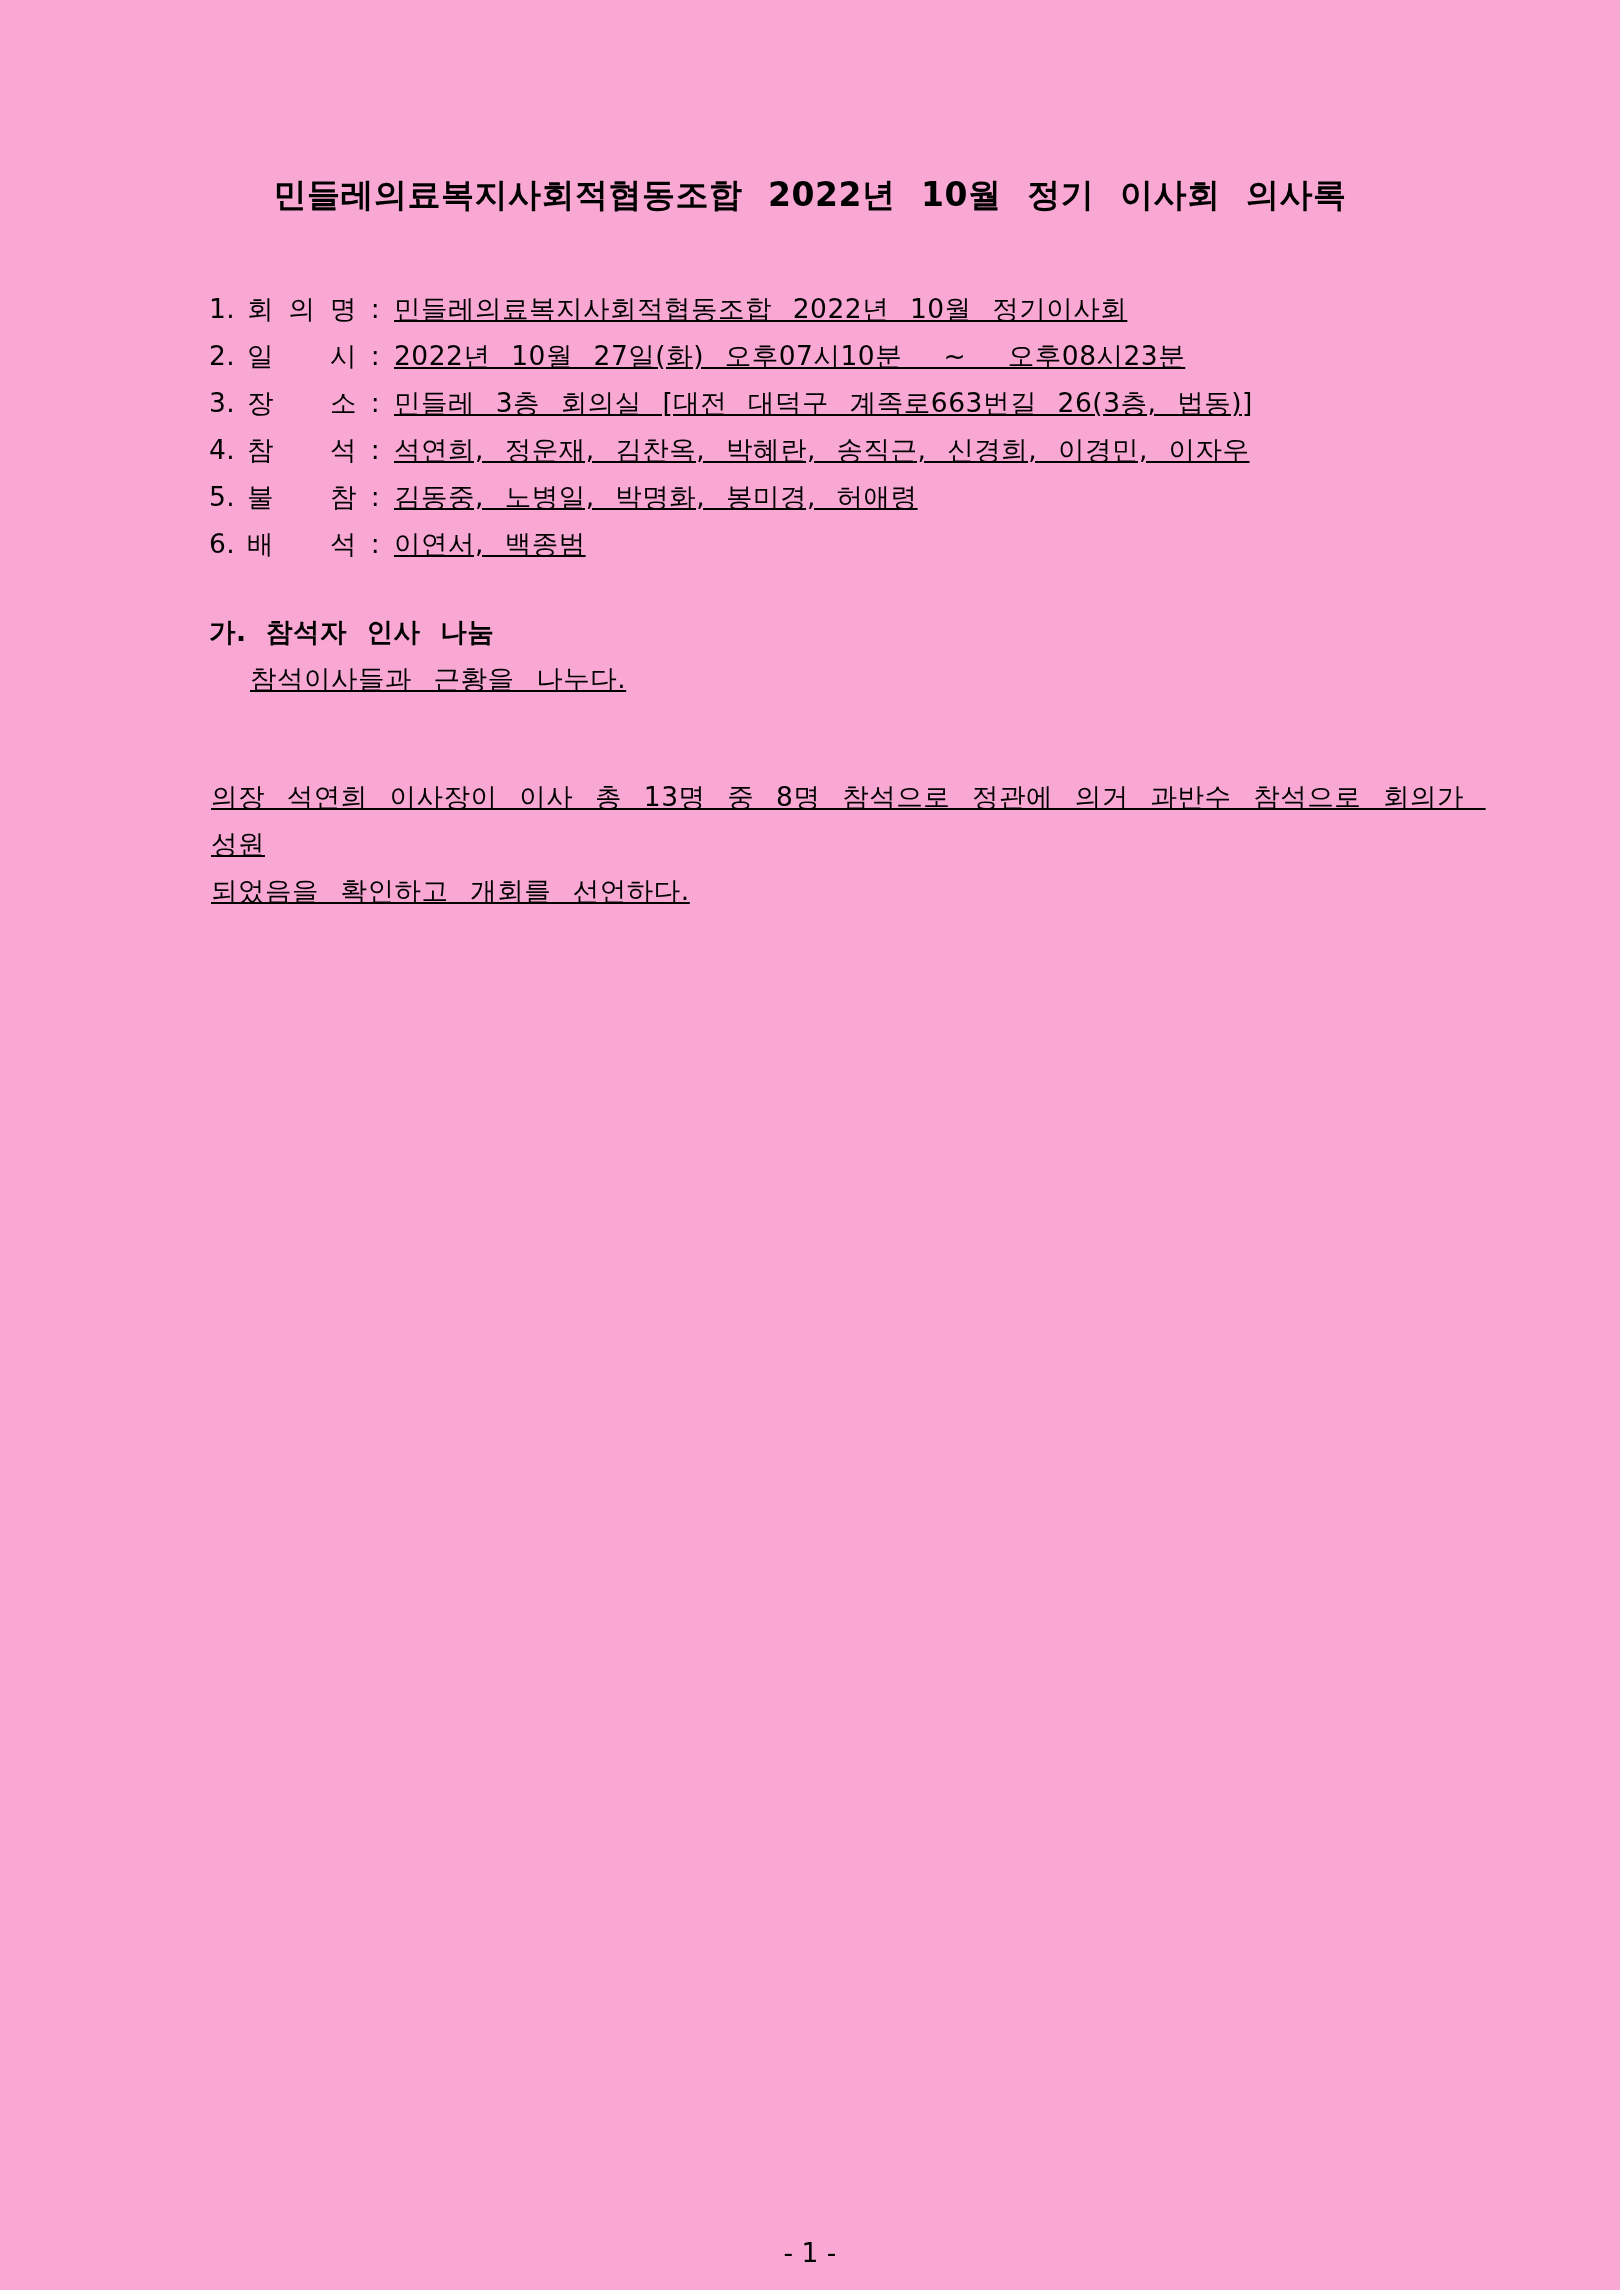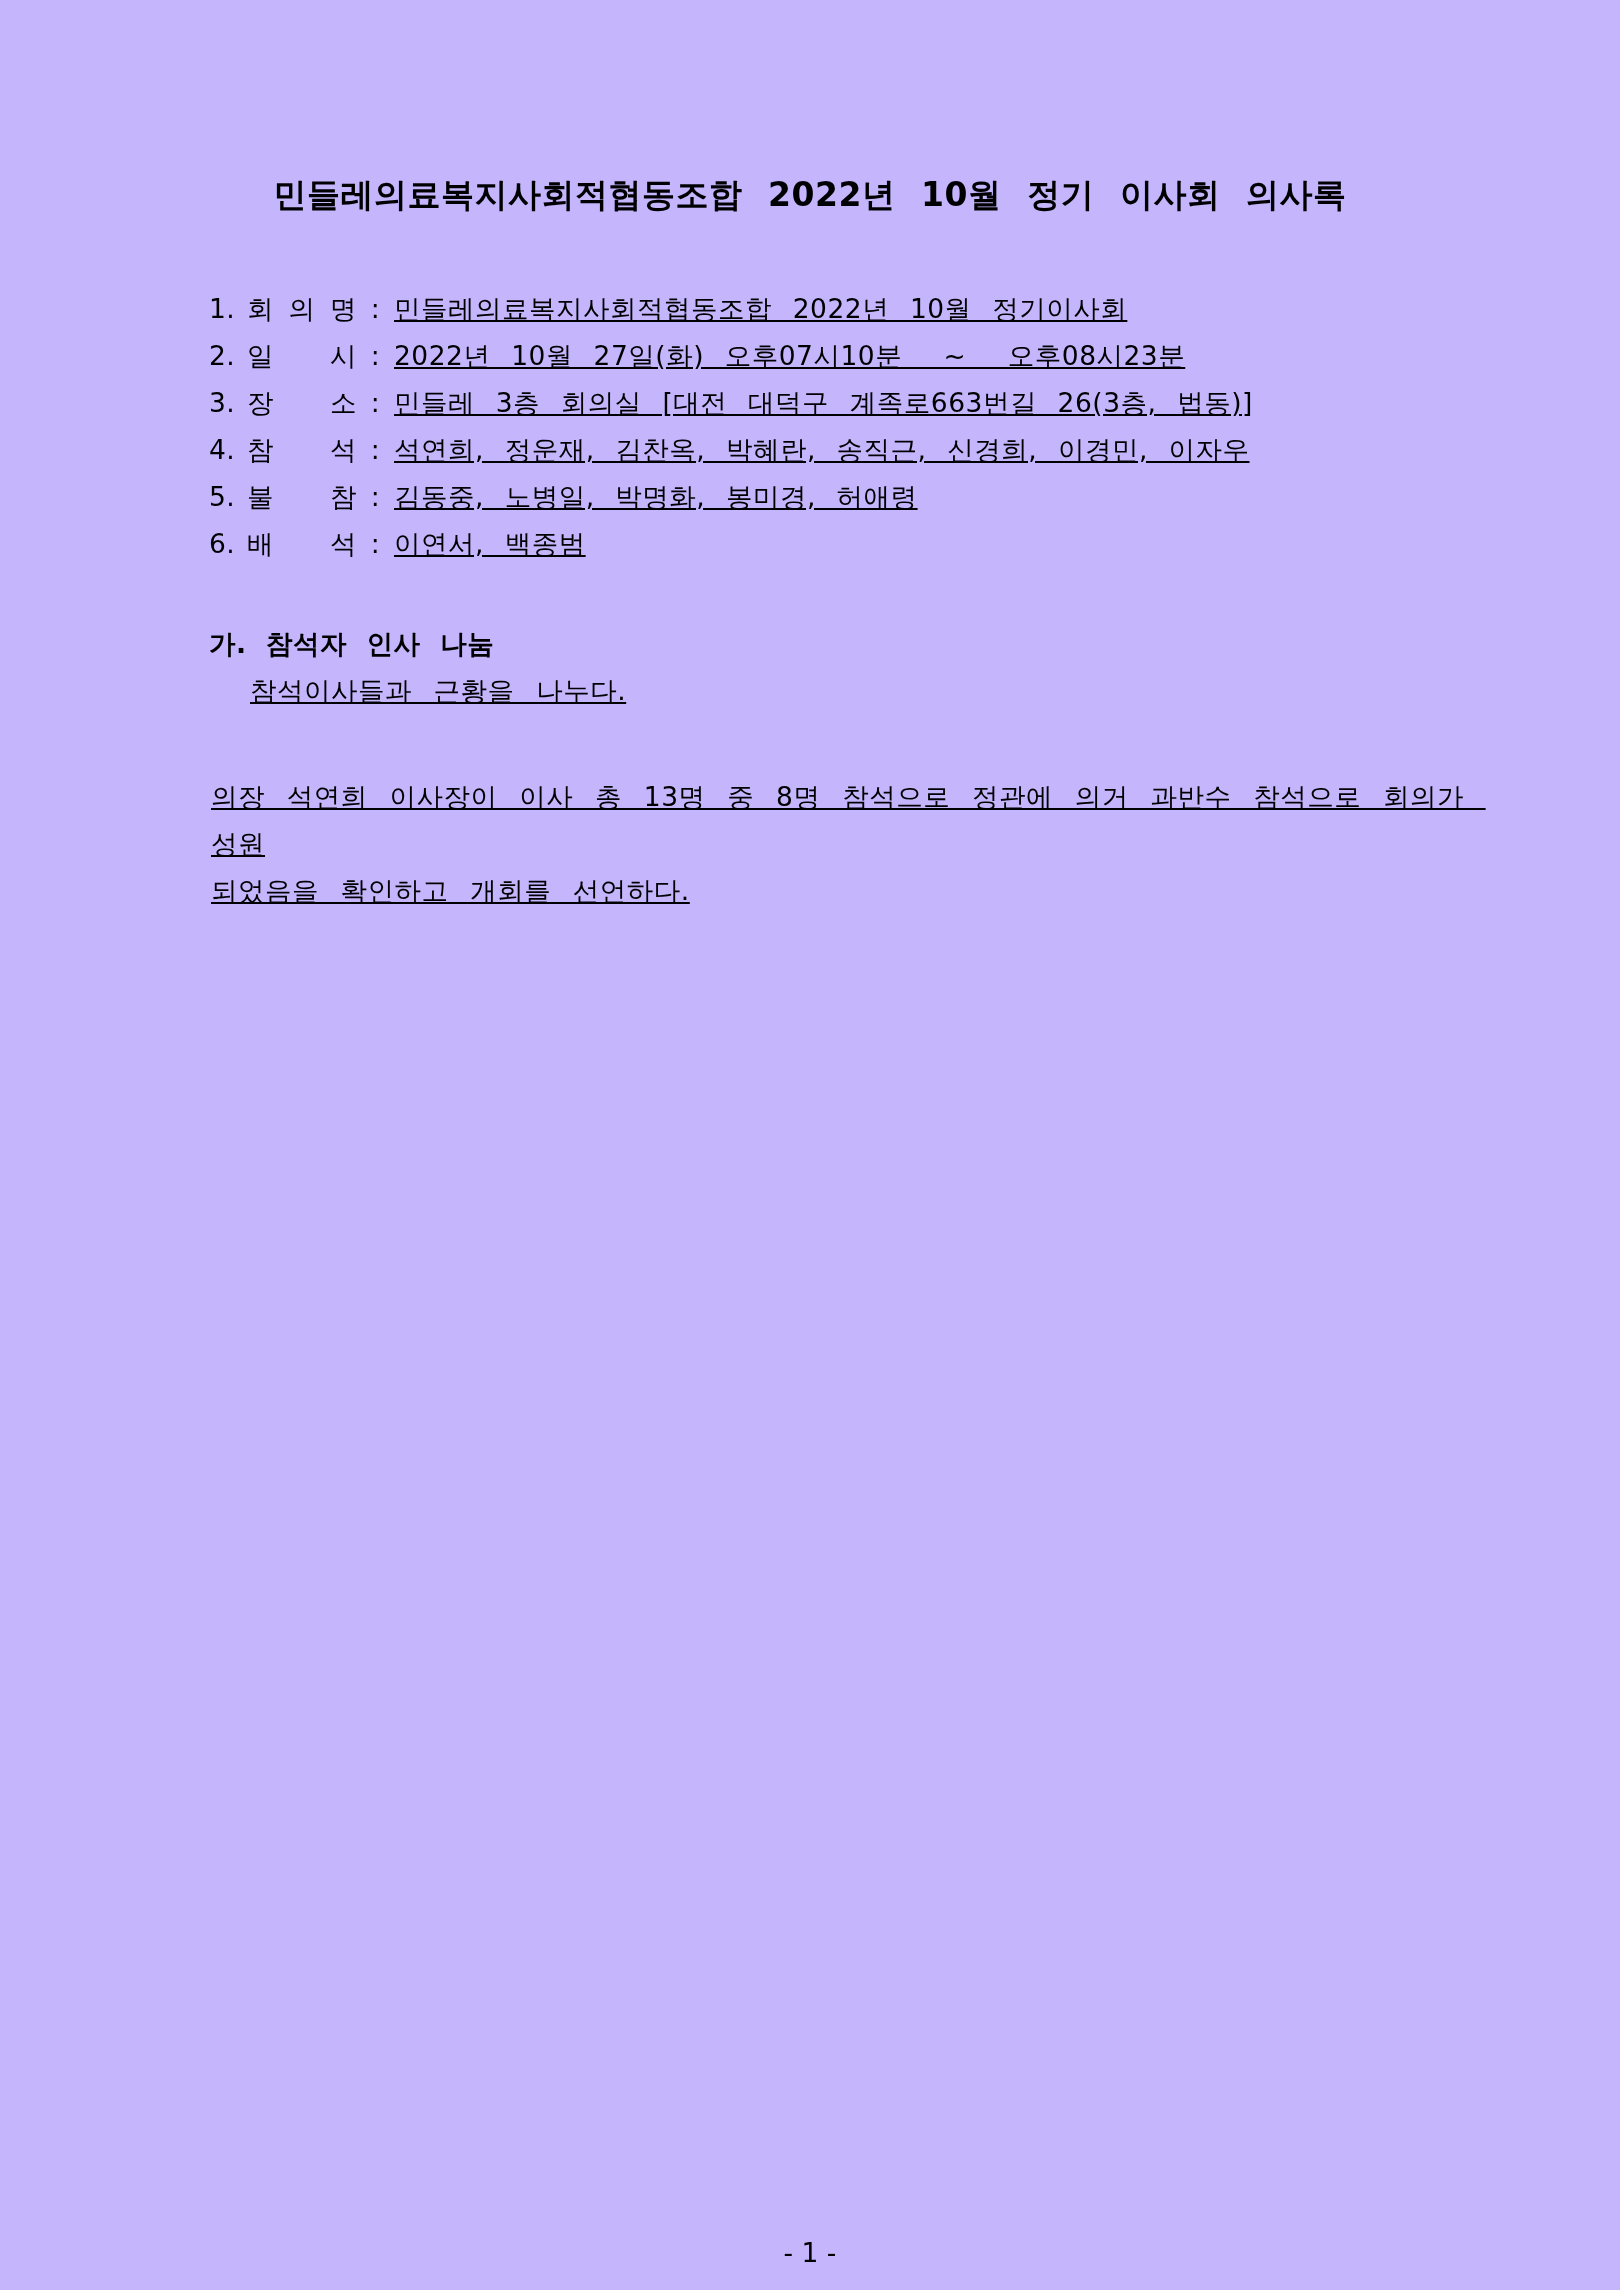--- a/index.html
+++ b/index.html
@@ -4,21 +4,21 @@
 <style>
   html, body {
     margin: 0;
     padding: 0;
     background: #ffffff;
   }
   .page {
     position: relative;
     width: 1620px;
     height: 2291px;
-    background: #c4b5fd;
+    background: #f9a8d4;
     color: #000000;
     font-family: "DejaVu Sans", "Liberation Sans", sans-serif;
     overflow: hidden;
   }
   .doc-title {
     position: absolute;
     top: 173px;
     left: 0;
     width: 100%;
     margin: 0;
@@ -62,21 +62,21 @@
     word-spacing: 11.8px;
     text-decoration: underline;
   }
   .section {
     position: absolute;
     left: 209px;
     font-size: 26.5px;
     line-height: 47px;
     letter-spacing: 0.5px;
   }
-  .section-ga { top: 608px; right: 147px; margin-top: 12px; }
+  .section-ga { top: 608px; right: 147px; }
   .section-na { top: 755px; width: 1255px; }
   .section-heading {
     font-weight: bold;
     word-spacing: 9.8px;
   }
   .section-body {
     word-spacing: 12.7px;
     text-decoration: underline;
   }
   .section-ga .section-body { margin-left: 41px; }

